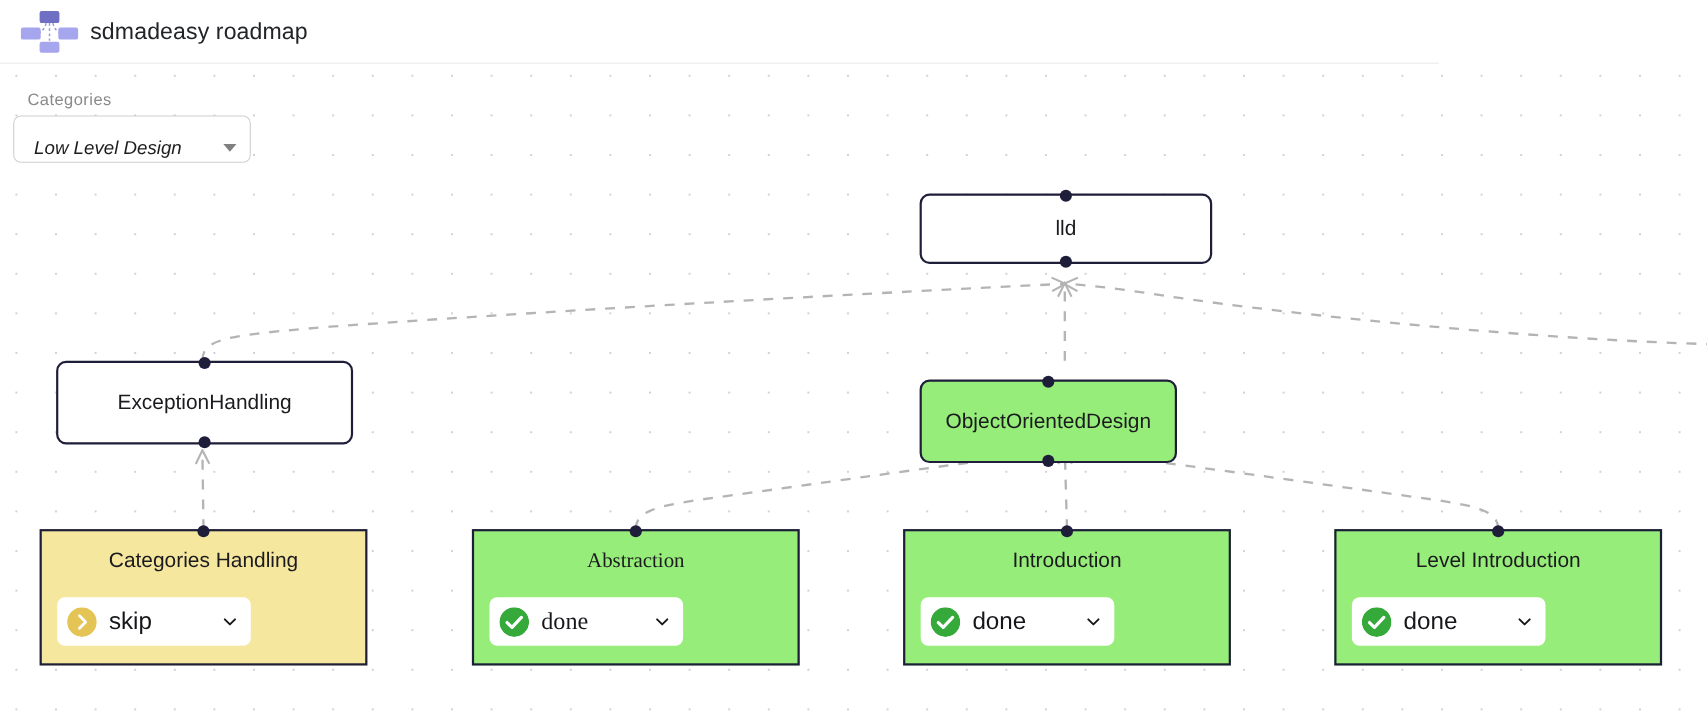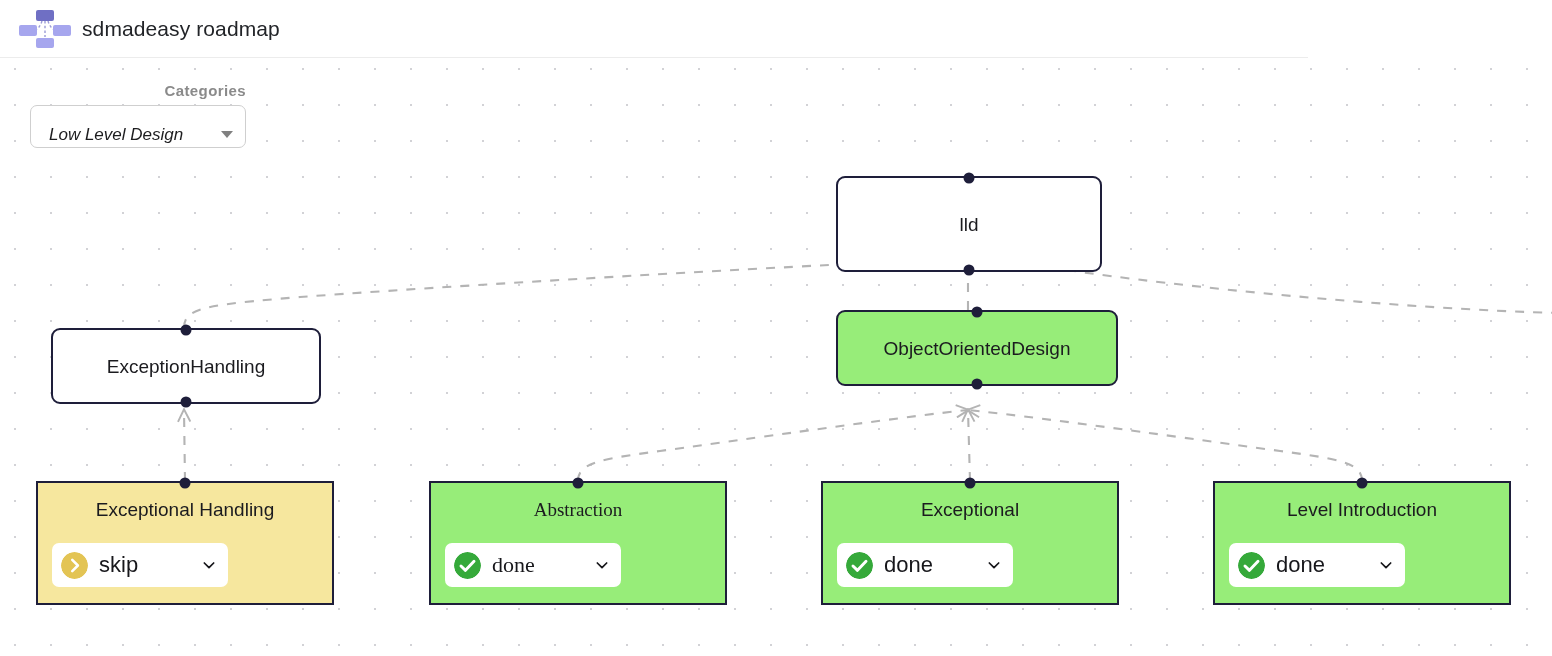--- a/index.html
+++ b/index.html
@@ -60,39 +60,37 @@
 
   
   #categories-panel {
     position: absolute;
     left: 12px;
     top: 23px;
     z-index: 6;
   }
   #categories-label {
     font-size: 15px;
-    font-weight: bold;
+    font-weight: normal;
     color: #8a8a8a;
     letter-spacing: .4px;
     margin-left: 13px;
     margin-bottom: 6px;
     display: block;
-    text-align: right;
   }
   #category-select {
     width: 216px;
     height: 43px;
     background: #ffffff;
     border: 1px solid #cfcfcf;
     border-radius: 7px;
     display: flex;
     align-items: center;
     padding: 16px 12px 0 18px;
     cursor: pointer;
-    margin-left: 18px;
   }
   #category-select-value {
     font-size: 17px;
     font-style: italic;
     color: #1d1d1f;
     flex: 1 1 auto;
     white-space: nowrap;
   }
   .caret-tri {
     width: 0; height: 0;
@@ -223,41 +221,41 @@
   </svg>
 
   <div id="categories-panel">
     <span id="categories-label">Categories</span>
     <div id="category-select">
       <span id="category-select-value">Low Level Design</span>
       <span class="caret-tri"></span>
     </div>
   </div>
 
-  <div class="node plain rounded" style="left:836px; top:117px; width:266px; height:96px;">
+  <div class="node plain rounded" style="left:836px; top:117px; width:266px; height:64px;">
     <span class="handle top"></span>
     <span class="node-label">lld</span>
     <span class="handle bottom"></span>
   </div>
 
   <div class="node plain rounded" style="left:51px; top:269px; width:270px; height:76px;">
     <span class="handle top"></span>
     <span class="node-label">ExceptionHandling</span>
     <span class="handle bottom"></span>
   </div>
 
-  <div class="node plain rounded green" style="left:836px; top:251px; width:282px; height:76px;">
+  <div class="node plain rounded green" style="left:836px; top:286px; width:234px; height:76px;">
     <span class="handle top"></span>
     <span class="node-label">ObjectOrientedDesign</span>
     <span class="handle bottom"></span>
   </div>
 
   <div class="node with-status yellow" style="left:36px; top:422px; width:298px; height:124px;">
     <span class="handle top"></span>
-    <span class="node-label">Exceptional Handling</span>
+    <span class="node-label">Categories Handling</span>
     <div class="status-select">
       <svg class="status-icon" viewBox="0 0 24 24">
         <circle cx="12" cy="12" r="12" fill="#e3c454"></circle>
         <path d="M10 7 L15 12 L10 17" fill="none" stroke="#ffffff" stroke-width="2.3" stroke-linecap="round" stroke-linejoin="round"></path>
       </svg>
       <span class="status-text">skip</span>
       <svg class="chev-down" viewBox="0 0 24 24">
         <path d="M5 9 L12 16 L19 9" fill="none" stroke="#17171b" stroke-width="2.6" stroke-linecap="round" stroke-linejoin="round"></path>
       </svg>
     </div>
@@ -273,21 +271,21 @@
       </svg>
       <span class="status-text">done</span>
       <svg class="chev-down" viewBox="0 0 24 24">
         <path d="M5 9 L12 16 L19 9" fill="none" stroke="#17171b" stroke-width="2.6" stroke-linecap="round" stroke-linejoin="round"></path>
       </svg>
     </div>
   </div>
 
   <div class="node with-status green" style="left:821px; top:422px; width:298px; height:124px;">
     <span class="handle top"></span>
-    <span class="node-label">Exceptional</span>
+    <span class="node-label">Introduction</span>
     <div class="status-select">
       <svg class="status-icon" viewBox="0 0 24 24">
         <circle cx="12" cy="12" r="12" fill="#35a93a"></circle>
         <path d="M6.2 12.4 L10.2 16.3 L17.8 8.3" fill="none" stroke="#ffffff" stroke-width="2.6" stroke-linecap="round" stroke-linejoin="round"></path>
       </svg>
       <span class="status-text">done</span>
       <svg class="chev-down" viewBox="0 0 24 24">
         <path d="M5 9 L12 16 L19 9" fill="none" stroke="#17171b" stroke-width="2.6" stroke-linecap="round" stroke-linejoin="round"></path>
       </svg>
     </div>

